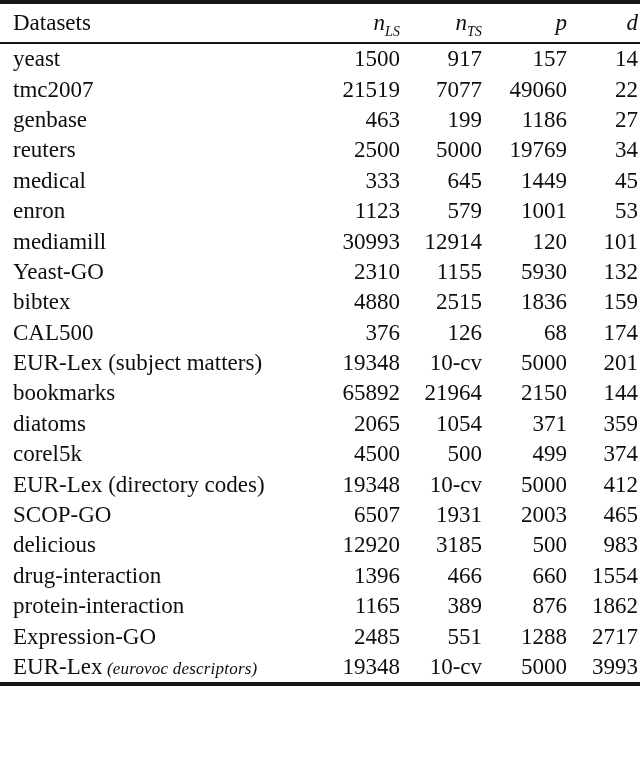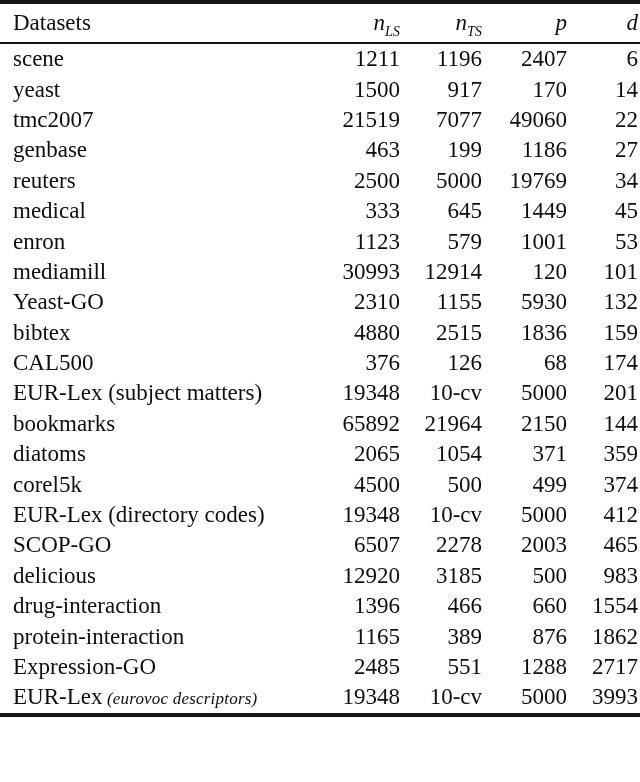--- a/index.html
+++ b/index.html
@@ -86,31 +86,24 @@
       <th class="col-num">
         <span class="mi">p</span>
       </th>
       <th class="col-num col-last">
         <span class="mi">d</span>
       </th>
     </tr>
   </thead>
   <tbody id="rows">
       <tr>
-        <td class="col-name"><span>scene</span></td>
-        <td class="col-num">1211</td>
-        <td class="col-num">1196</td>
-        <td class="col-num">2407</td>
-        <td class="col-num col-last">6</td>
-      </tr>
-      <tr>
         <td class="col-name"><span>yeast</span></td>
         <td class="col-num">1500</td>
         <td class="col-num">917</td>
-        <td class="col-num">170</td>
+        <td class="col-num">157</td>
         <td class="col-num col-last">14</td>
       </tr>
       <tr>
         <td class="col-name"><span>tmc2007</span></td>
         <td class="col-num">21519</td>
         <td class="col-num">7077</td>
         <td class="col-num">49060</td>
         <td class="col-num col-last">22</td>
       </tr>
       <tr>
@@ -200,21 +193,21 @@
       <tr>
         <td class="col-name"><span>EUR-Lex (directory codes)</span></td>
         <td class="col-num">19348</td>
         <td class="col-num">10-cv</td>
         <td class="col-num">5000</td>
         <td class="col-num col-last">412</td>
       </tr>
       <tr>
         <td class="col-name"><span>SCOP-GO</span></td>
         <td class="col-num">6507</td>
-        <td class="col-num">2278</td>
+        <td class="col-num">1931</td>
         <td class="col-num">2003</td>
         <td class="col-num col-last">465</td>
       </tr>
       <tr>
         <td class="col-name"><span>delicious</span></td>
         <td class="col-num">12920</td>
         <td class="col-num">3185</td>
         <td class="col-num">500</td>
         <td class="col-num col-last">983</td>
       </tr>

